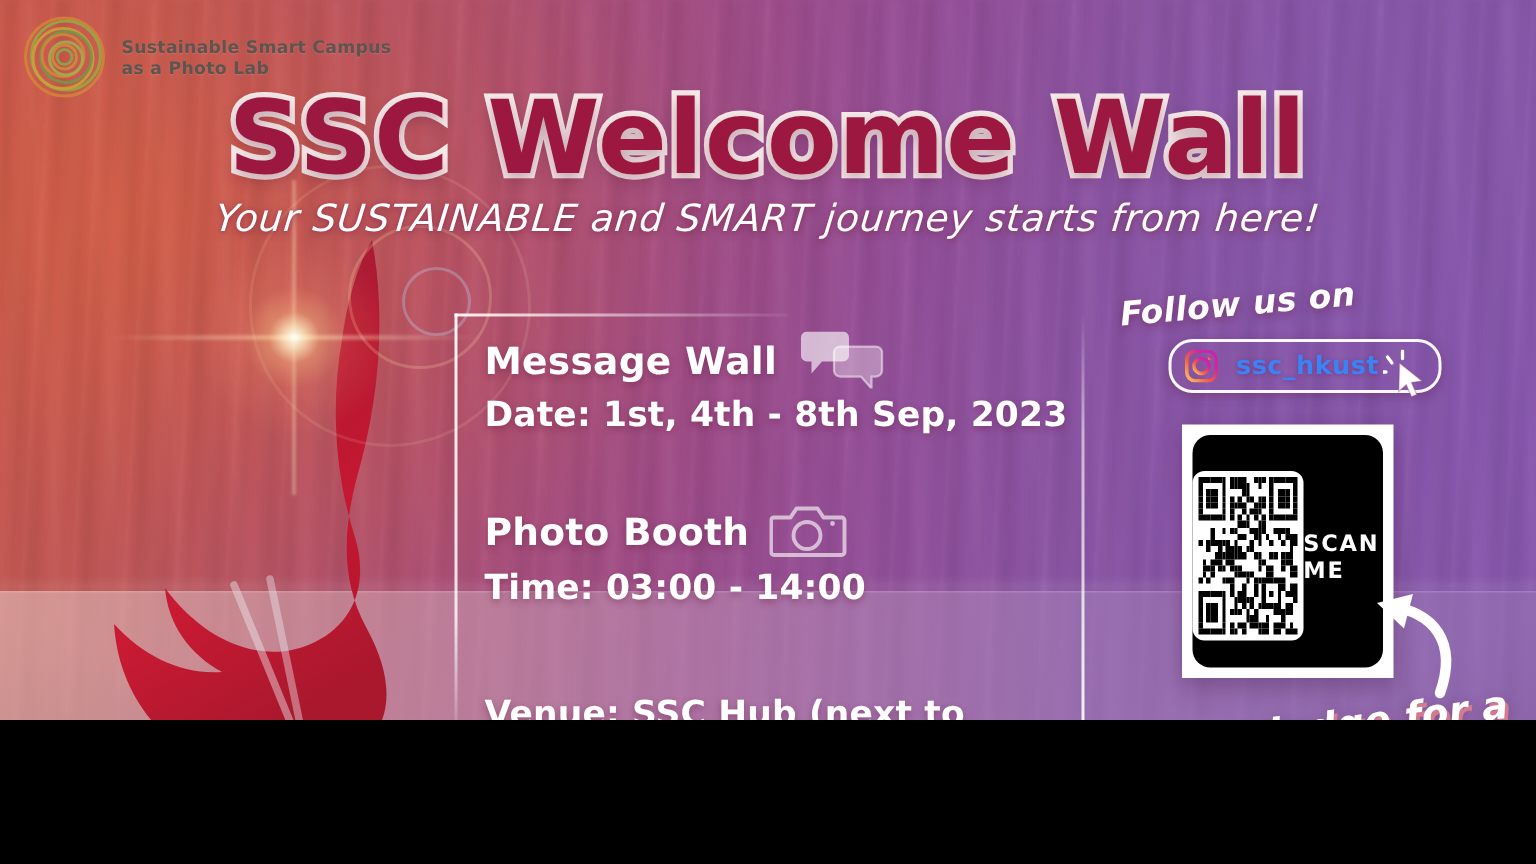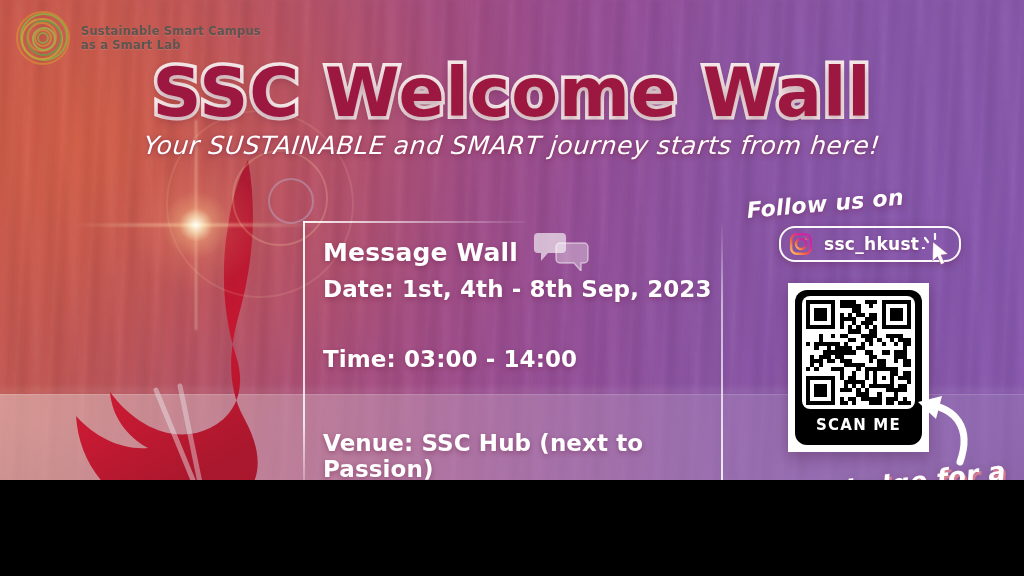--- a/index.html
+++ b/index.html
@@ -124,21 +124,21 @@
     position:absolute; left:0; right:0; top:131px; text-align:center;
     font-family:"DejaVu Sans", sans-serif;
     font-size:25px; font-weight:500; font-style:italic;
     letter-spacing:0.6px;
     color:#ffffff;
     text-shadow:0 2px 5px rgba(120,35,70,0.55), 0 0 2px rgba(160,50,80,0.5);
     transform:skewX(-6deg);
   }
 
   
-  .panel { position:absolute; left:303px; top:221px; width:420px; height:288px;padding-left:11px; }
+  .panel { position:absolute; left:303px; top:209px; width:420px; height:288px;padding-left:11px; }
   .panel-frame { position:absolute; inset:0; pointer-events:none; }
   .pf { position:absolute; background:rgba(255,255,255,0.80); }
   .pf-top    { left:0;  top:0;    width:222px; height:2px;
                background:linear-gradient(90deg, rgba(255,255,255,0.92), rgba(255,255,255,0.05)); }
   .pf-left   { left:0;  top:0;    width:2px;  height:288px;
                background:linear-gradient(180deg, rgba(255,255,255,0.92) 0%, rgba(255,255,255,0.80) 70%, rgba(255,255,255,0.0) 100%); }
   .pf-right  { right:0; top:0;    width:2px;  height:288px;
                background:linear-gradient(180deg, rgba(255,255,255,0.0) 0%, rgba(255,255,255,0.55) 28%, rgba(255,255,255,0.92) 100%); }
   .pf-bottom { right:0; bottom:0; width:214px; height:2px;
                background:linear-gradient(270deg, rgba(255,255,255,0.92), rgba(255,255,255,0.05)); }
@@ -178,36 +178,36 @@
     position:absolute; left:779px; top:226px;
     display:flex; align-items:center; gap:12px;
     padding:5px 40px 5px 9px;
     border:2.5px solid rgba(255,255,255,0.96);
     border-radius:16px;
     box-shadow:0 2px 8px rgba(90,25,70,0.35);
   }
   .ig-glyph { width:22px; height:22px; flex:0 0 22px; }
   .ig-handle {
     font-family:"DejaVu Sans", sans-serif;
-    font-size:17px; font-weight:bold; color:#ffffff; letter-spacing:0.3px;
+    font-size:17px; font-weight:bold; color:#3b82f6; letter-spacing:0.3px;
     text-shadow:0 1px 3px rgba(110,30,70,0.45);
   }
   .cursor-icon { position:absolute; left:922px; top:233px; width:34px; height:34px; }
 
   
   .qr-card {
     position:absolute; left:788px; top:283px;
     width:141px; height:169px;
     background:#ffffff;
     box-shadow:0 5px 16px rgba(70,20,60,0.35);
   }
   .qr-body {
     position:absolute; left:7px; top:7px; right:7px; bottom:7px;
     background:#000; border-radius:12px;
-    display:flex; flex-direction:column; align-items:center;
+    display:flex; flex-direction:row; align-items:center;
   }
   .qr-matrix {
     width:113px; height:113px; margin-top:6px;
     background:#fff; border-radius:8px;
     display:grid; grid-template-columns:repeat(25,1fr); grid-template-rows:repeat(25,1fr);
     padding:4px;
   }
   .qr-matrix i { display:block; }
   .qr-matrix i.on { background:#000; }
   .scan-me {
@@ -297,21 +297,21 @@
           <circle cx="30" cy="29" r="17" stroke="#6f9a4a" stroke-width="2" opacity="0.85"></circle>
           <circle cx="28" cy="28" r="14" stroke="#d08a3c" stroke-width="2" opacity="0.85"></circle>
           <circle cx="30" cy="30" r="11" stroke="#9fb050" stroke-width="2" opacity="0.85"></circle>
           <circle cx="29" cy="29" r="8" stroke="#c98f3d" stroke-width="2" opacity="0.85"></circle>
           <circle cx="29" cy="29" r="5" stroke="#8aa84a" stroke-width="2" opacity="0.85"></circle>
         </g>
       </svg>
     </div>
     <div class="logo-text">
       <div>Sustainable Smart Campus</div>
-      <div>as a Smart Lab</div>
+      <div>as a Photo Lab</div>
     </div>
   </div>
 
   <div class="title-wrap">
     <span class="title">SSC Welcome Wall</span>
   </div>
   <div class="tagline">Your SUSTAINABLE and SMART journey starts from here!</div>
 
   <div class="panel">
     <div class="panel-frame">
@@ -330,20 +330,30 @@
             <svg width="58" height="38" viewBox="0 0 58 38" xmlns="http://www.w3.org/2000/svg">
               <path d="M2 4 a4 4 0 0 1 4-4 h24 a4 4 0 0 1 4 4 v12 a4 4 0 0 1 -4 4 h-14 l-7 8 v-8 h-3 a4 4 0 0 1 -4 -4 z" fill="rgba(255,255,255,0.62)"></path>
               <path d="M24 14 a4 4 0 0 1 4-4 h24 a4 4 0 0 1 4 4 v12 a4 4 0 0 1 -4 4 h-3 v8 l-7 -8 h-14 a4 4 0 0 1 -4 -4 z" fill="rgba(255,255,255,0.34)" stroke="rgba(255,255,255,0.50)" stroke-width="1.5"></path>
             </svg>
           </div>
         </div>
         <div class="detail">Date: 1st, 4th - 8th Sep, 2023</div>
       </div>
 
       <div class="block gap-top">
+        <div class="row">
+          <div class="heading">Photo Booth</div>
+          <div class="icon-slot">
+            <svg width="52" height="40" viewBox="0 0 52 40" xmlns="http://www.w3.org/2000/svg" fill="none" stroke="rgba(255,255,255,0.62)" stroke-width="2.6">
+              <path d="M3 11 h11 l4 -6 h14 l4 6 h12 a2 2 0 0 1 2 2 v21 a2 2 0 0 1 -2 2 h-45 a2 2 0 0 1 -2 -2 v-21 a2 2 0 0 1 2 -2 z" stroke-linejoin="round"></path>
+              <circle cx="25" cy="23" r="9"></circle>
+              <circle cx="42" cy="15" r="1.6" fill="rgba(255,255,255,0.62)" stroke="none"></circle>
+            </svg>
+          </div>
+        </div>
         <div class="detail">Time: 03:00 - 14:00</div>
       </div>
 
       <div class="block venue">
         <div class="detail">Venue: SSC Hub (next to Passion)</div>
       </div>
 
     </div>
   </div>
 

